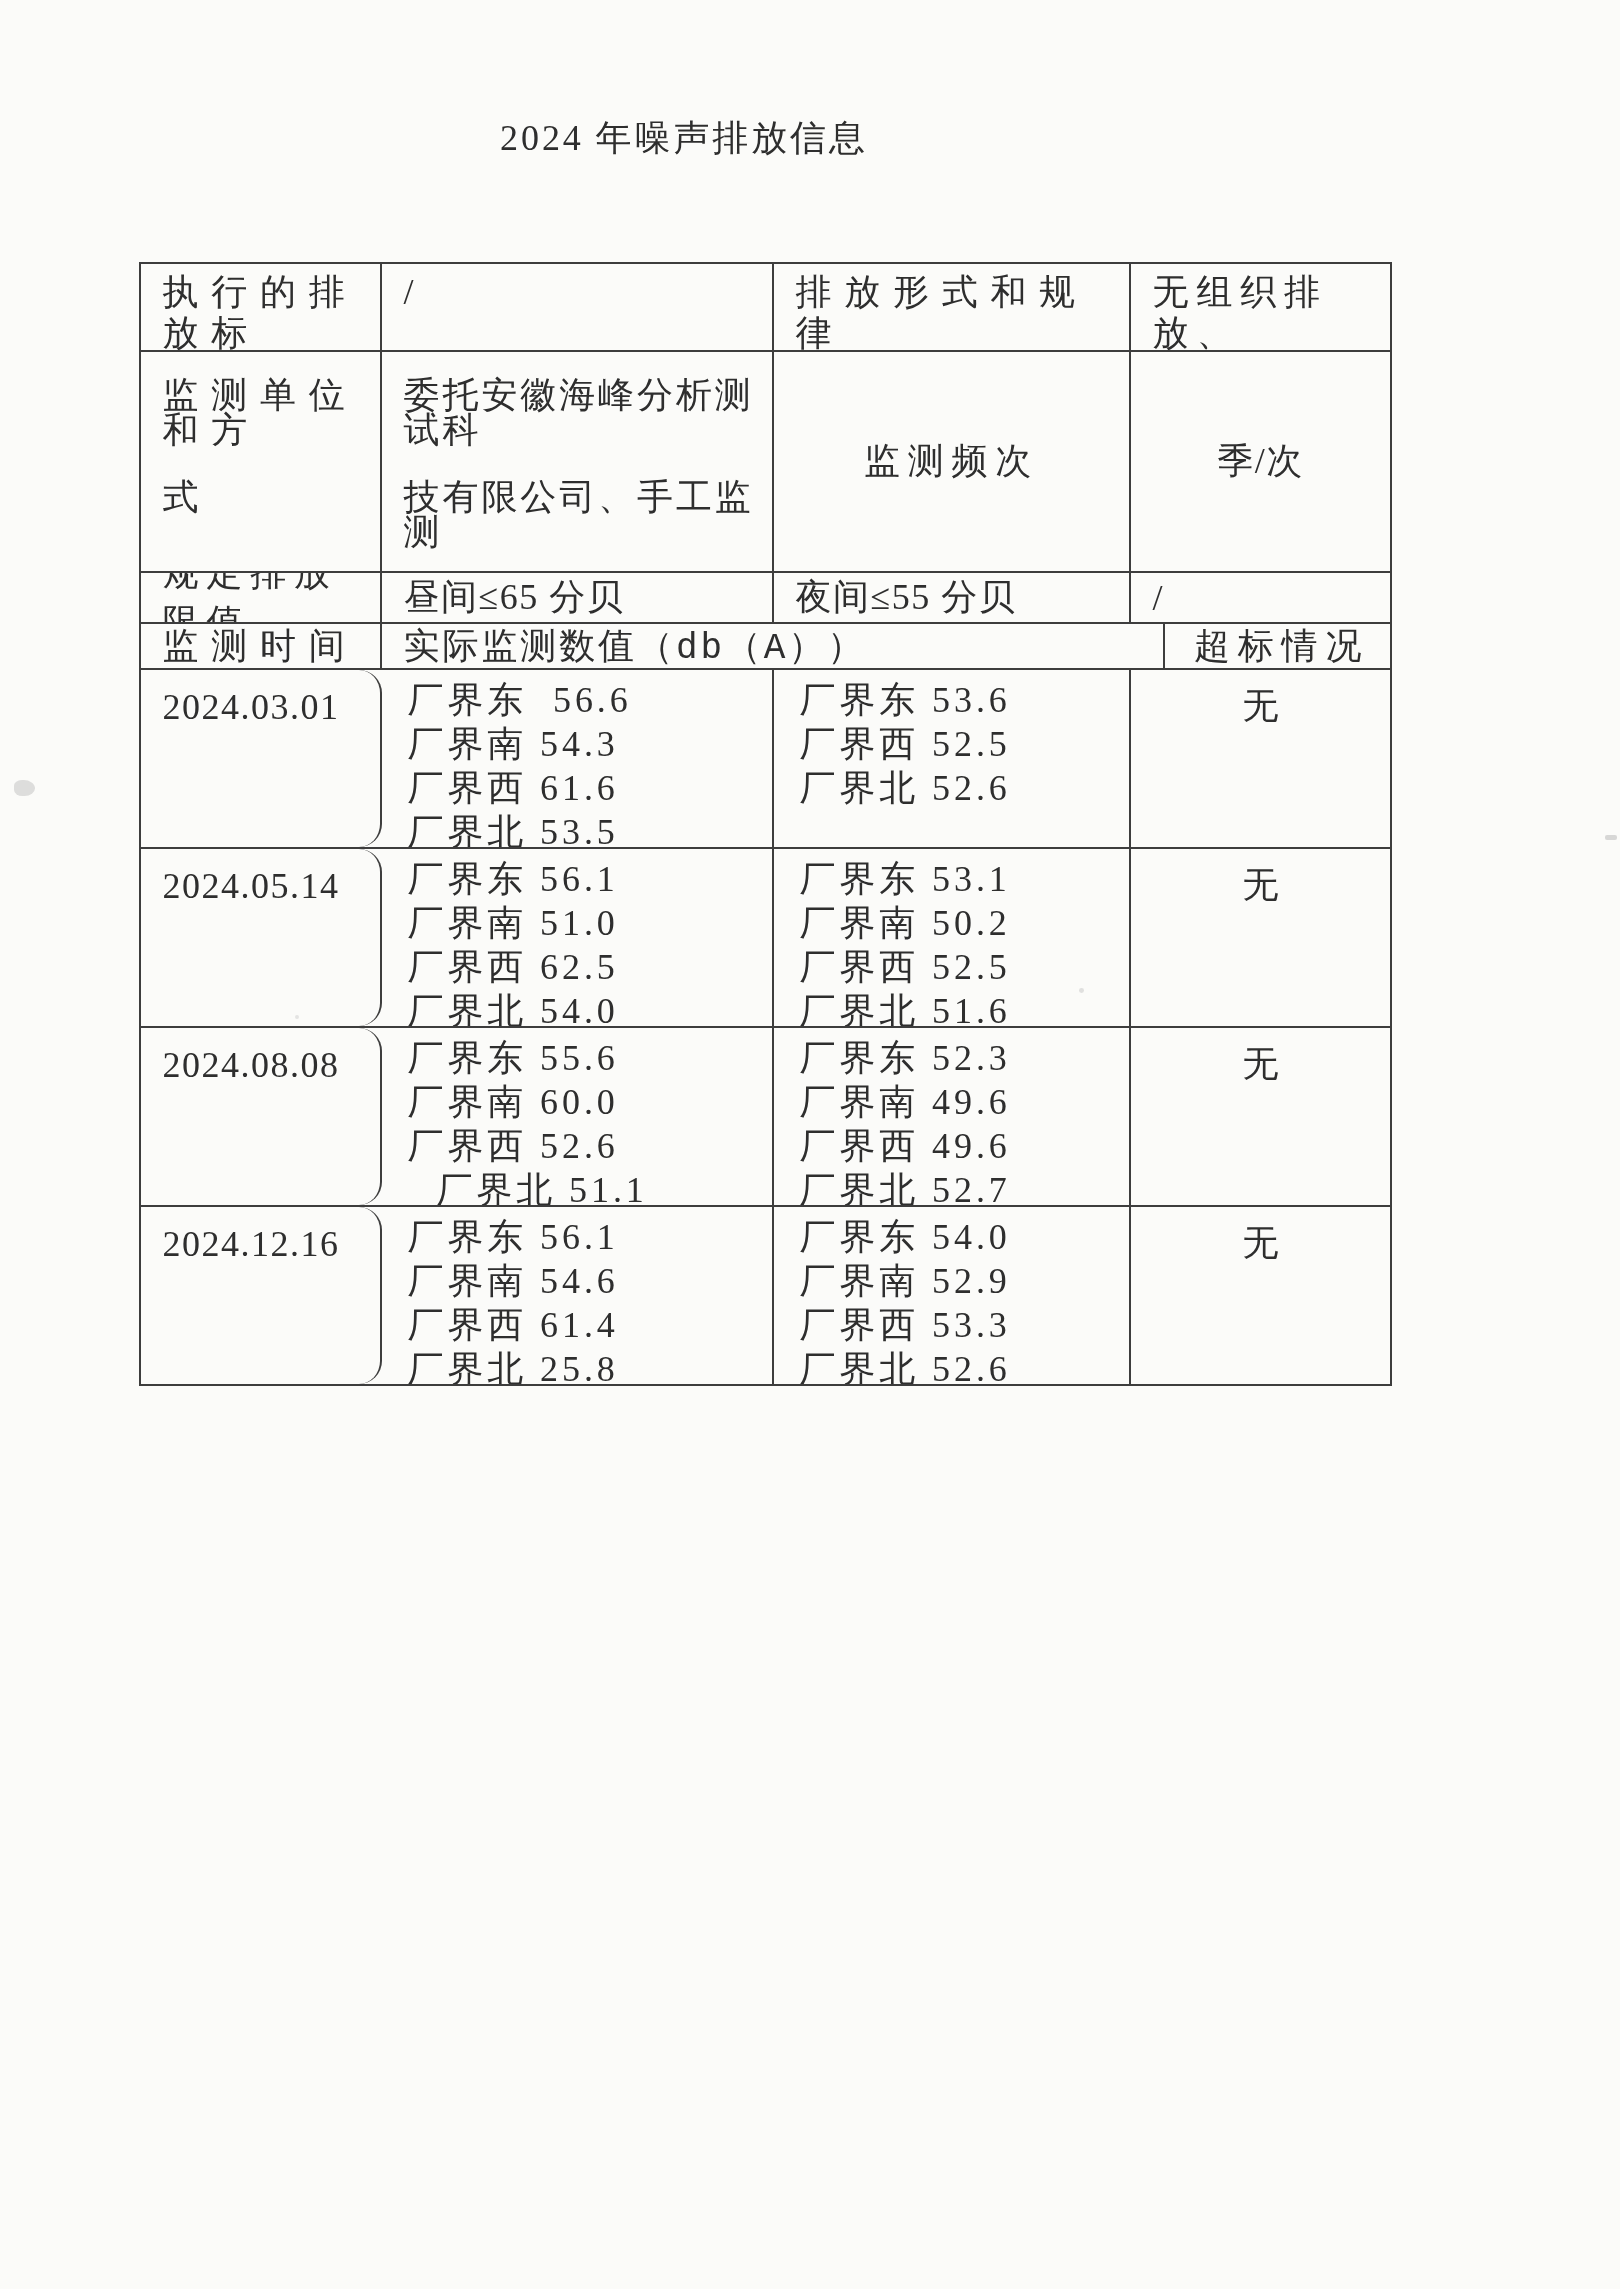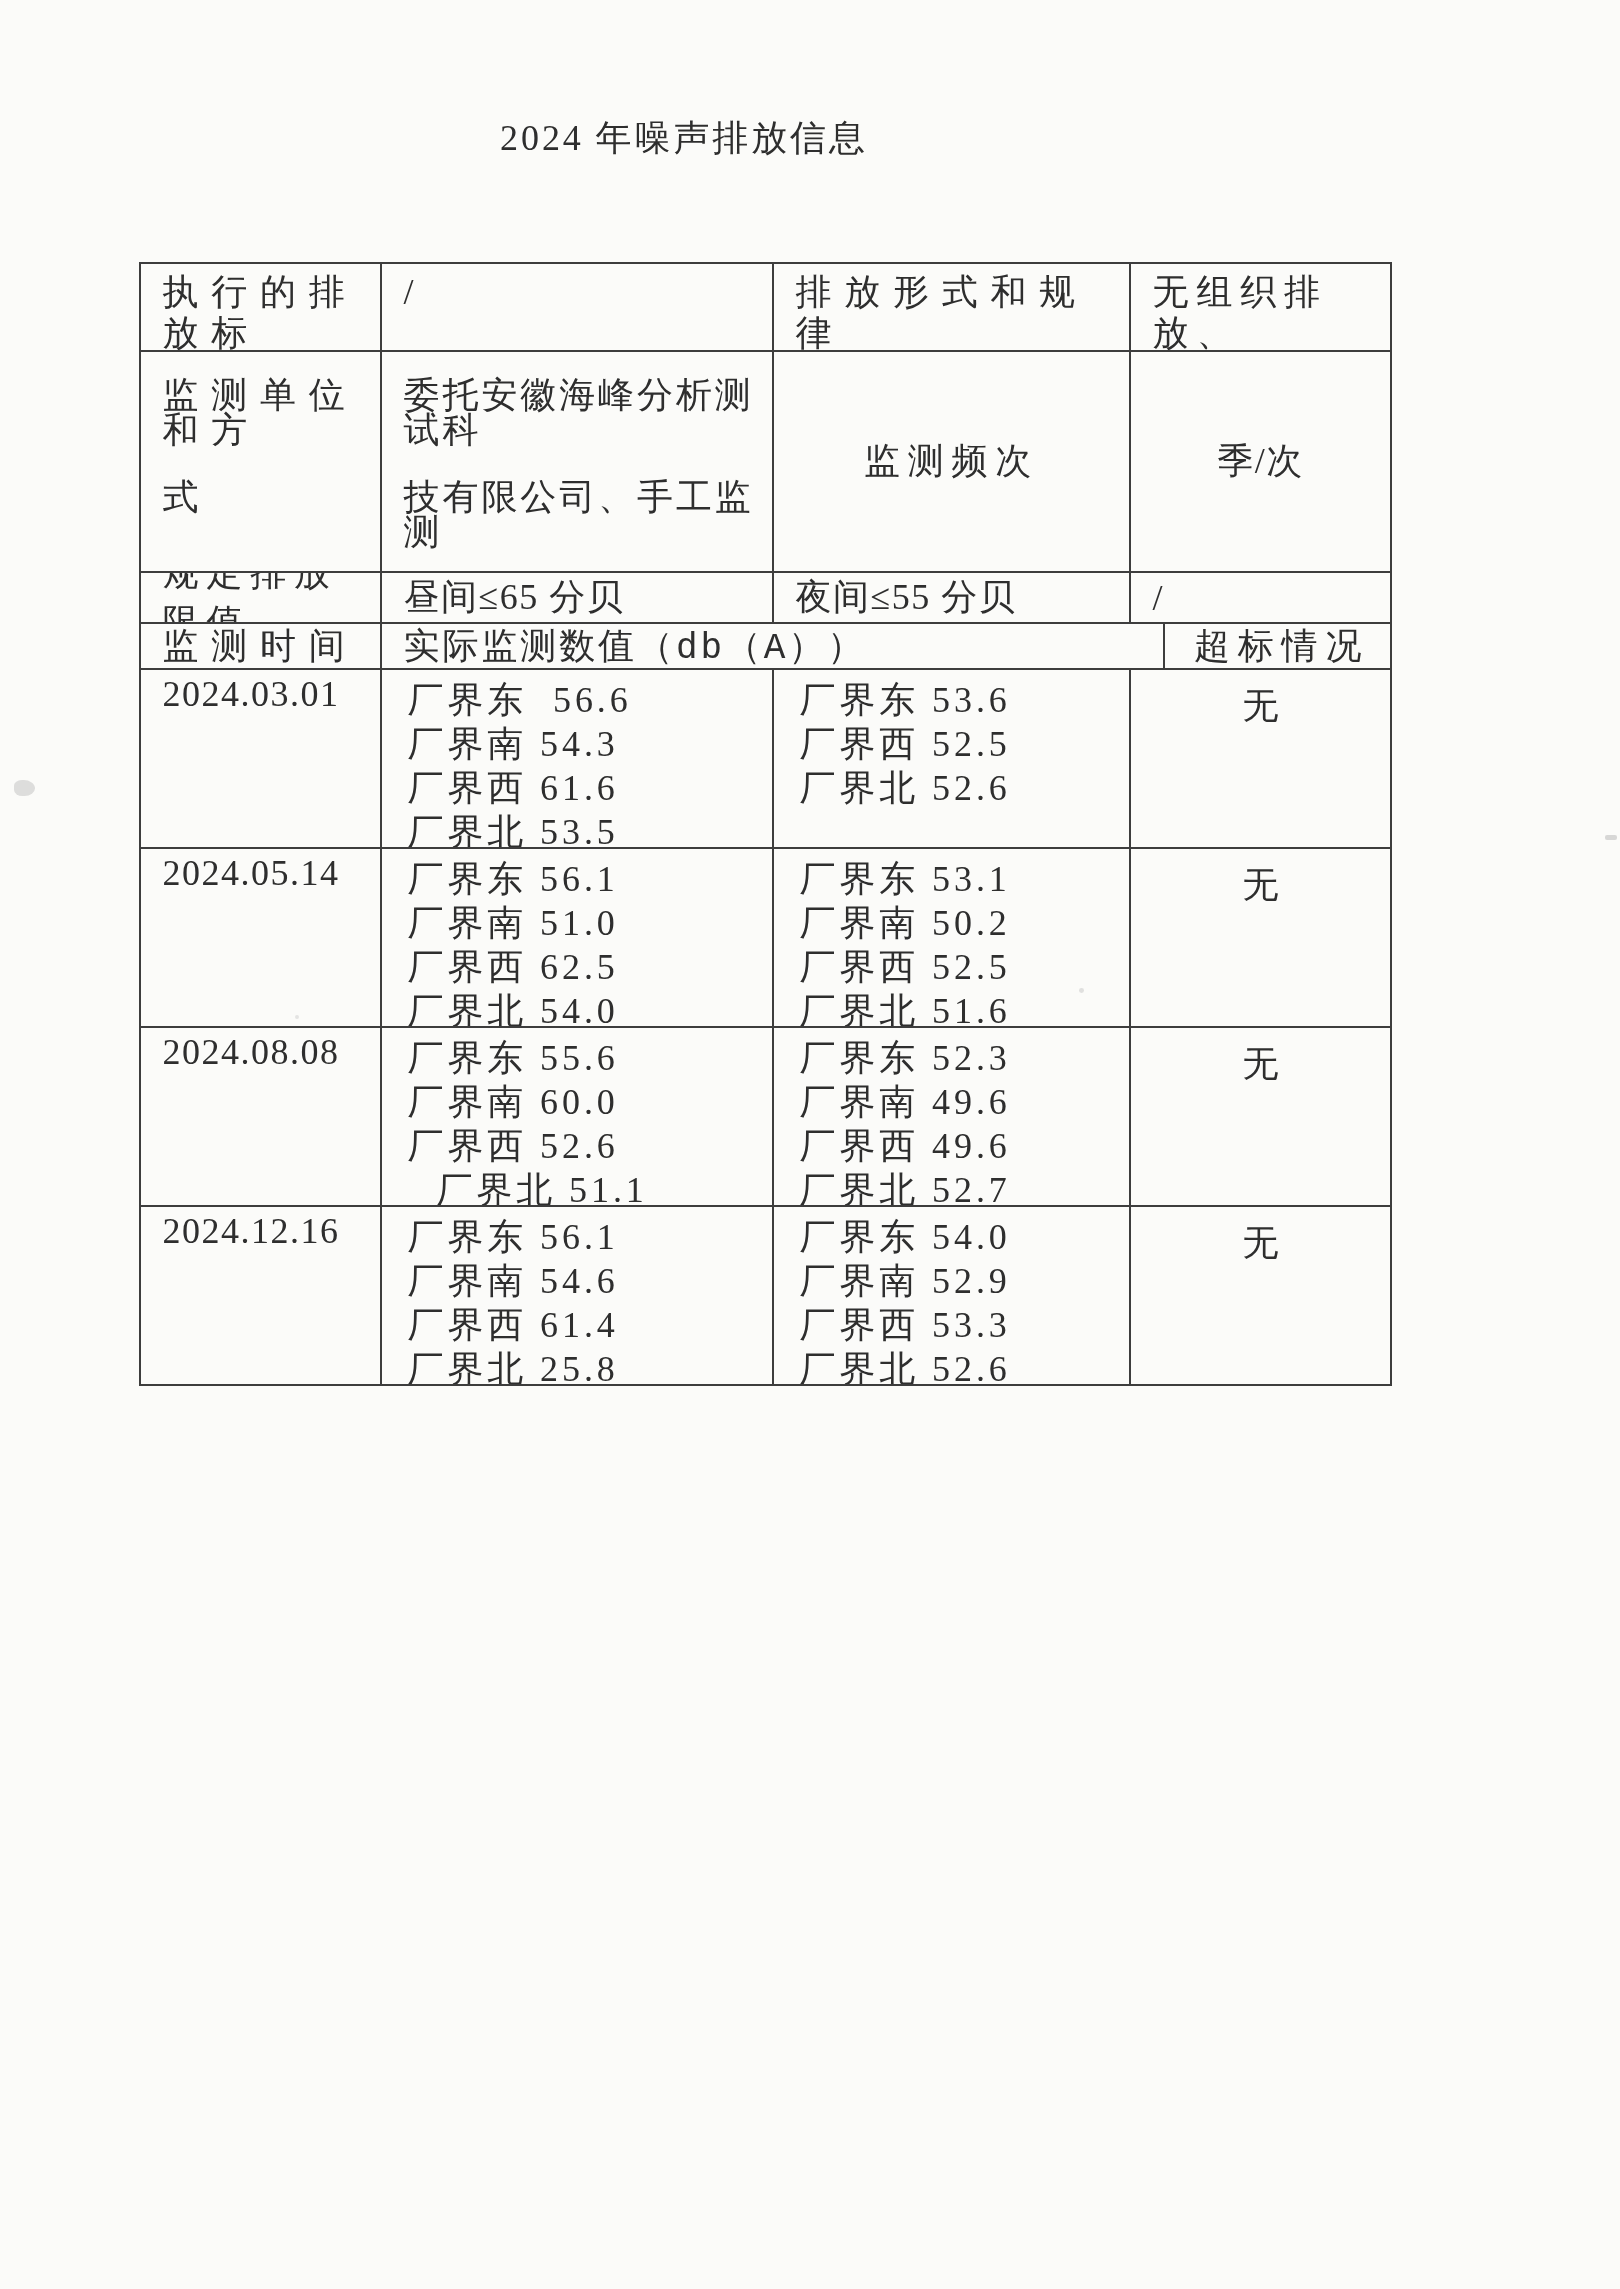--- a/index.html
+++ b/index.html
@@ -55,21 +55,21 @@
   .r-unit .stack{display:block;}
   .r-unit .line1{margin-top:25.5px;line-height:35px;}
   .r-unit .line2{margin-top:32px;line-height:35px;}
   .center-cell{
     display:flex;align-items:center;justify-content:center;
     padding-left:0;
   }
   .r-limit .cell,.r-monhdr .cell{display:flex;align-items:center;}
   .r-monhdr .c4pad{padding-left:29px;}
   
-  .date-cell{padding-top:3px;letter-spacing:1.5px;}
+  .date-cell{padding-top:16px;letter-spacing:1.5px;border-radius:23px;}
   .m-cell{padding-top:7.8px;padding-left:25.5px;}
   .m-line{line-height:44px;white-space:pre;letter-spacing:3.9px;}
   .m-line.indent{padding-left:29px;}
   .exceed-cell{text-align:center;padding-top:11.8px;padding-left:0;}
   
   .speck{position:absolute;background:#b9b9b9;border-radius:50%;}
   .speck.s1{left:13.7px;top:780px;width:21.6px;height:15.7px;opacity:.45;border-radius:40% 60% 55% 45%;}
   .speck.s2{left:1605px;top:835px;width:11.8px;height:4.9px;opacity:.55;border-radius:2px;}
   .speck.s3{left:1079px;top:988px;width:4.9px;height:4.9px;opacity:.4;}
   .speck.s4{left:295px;top:1015px;width:3.9px;height:3.9px;opacity:.35;}

